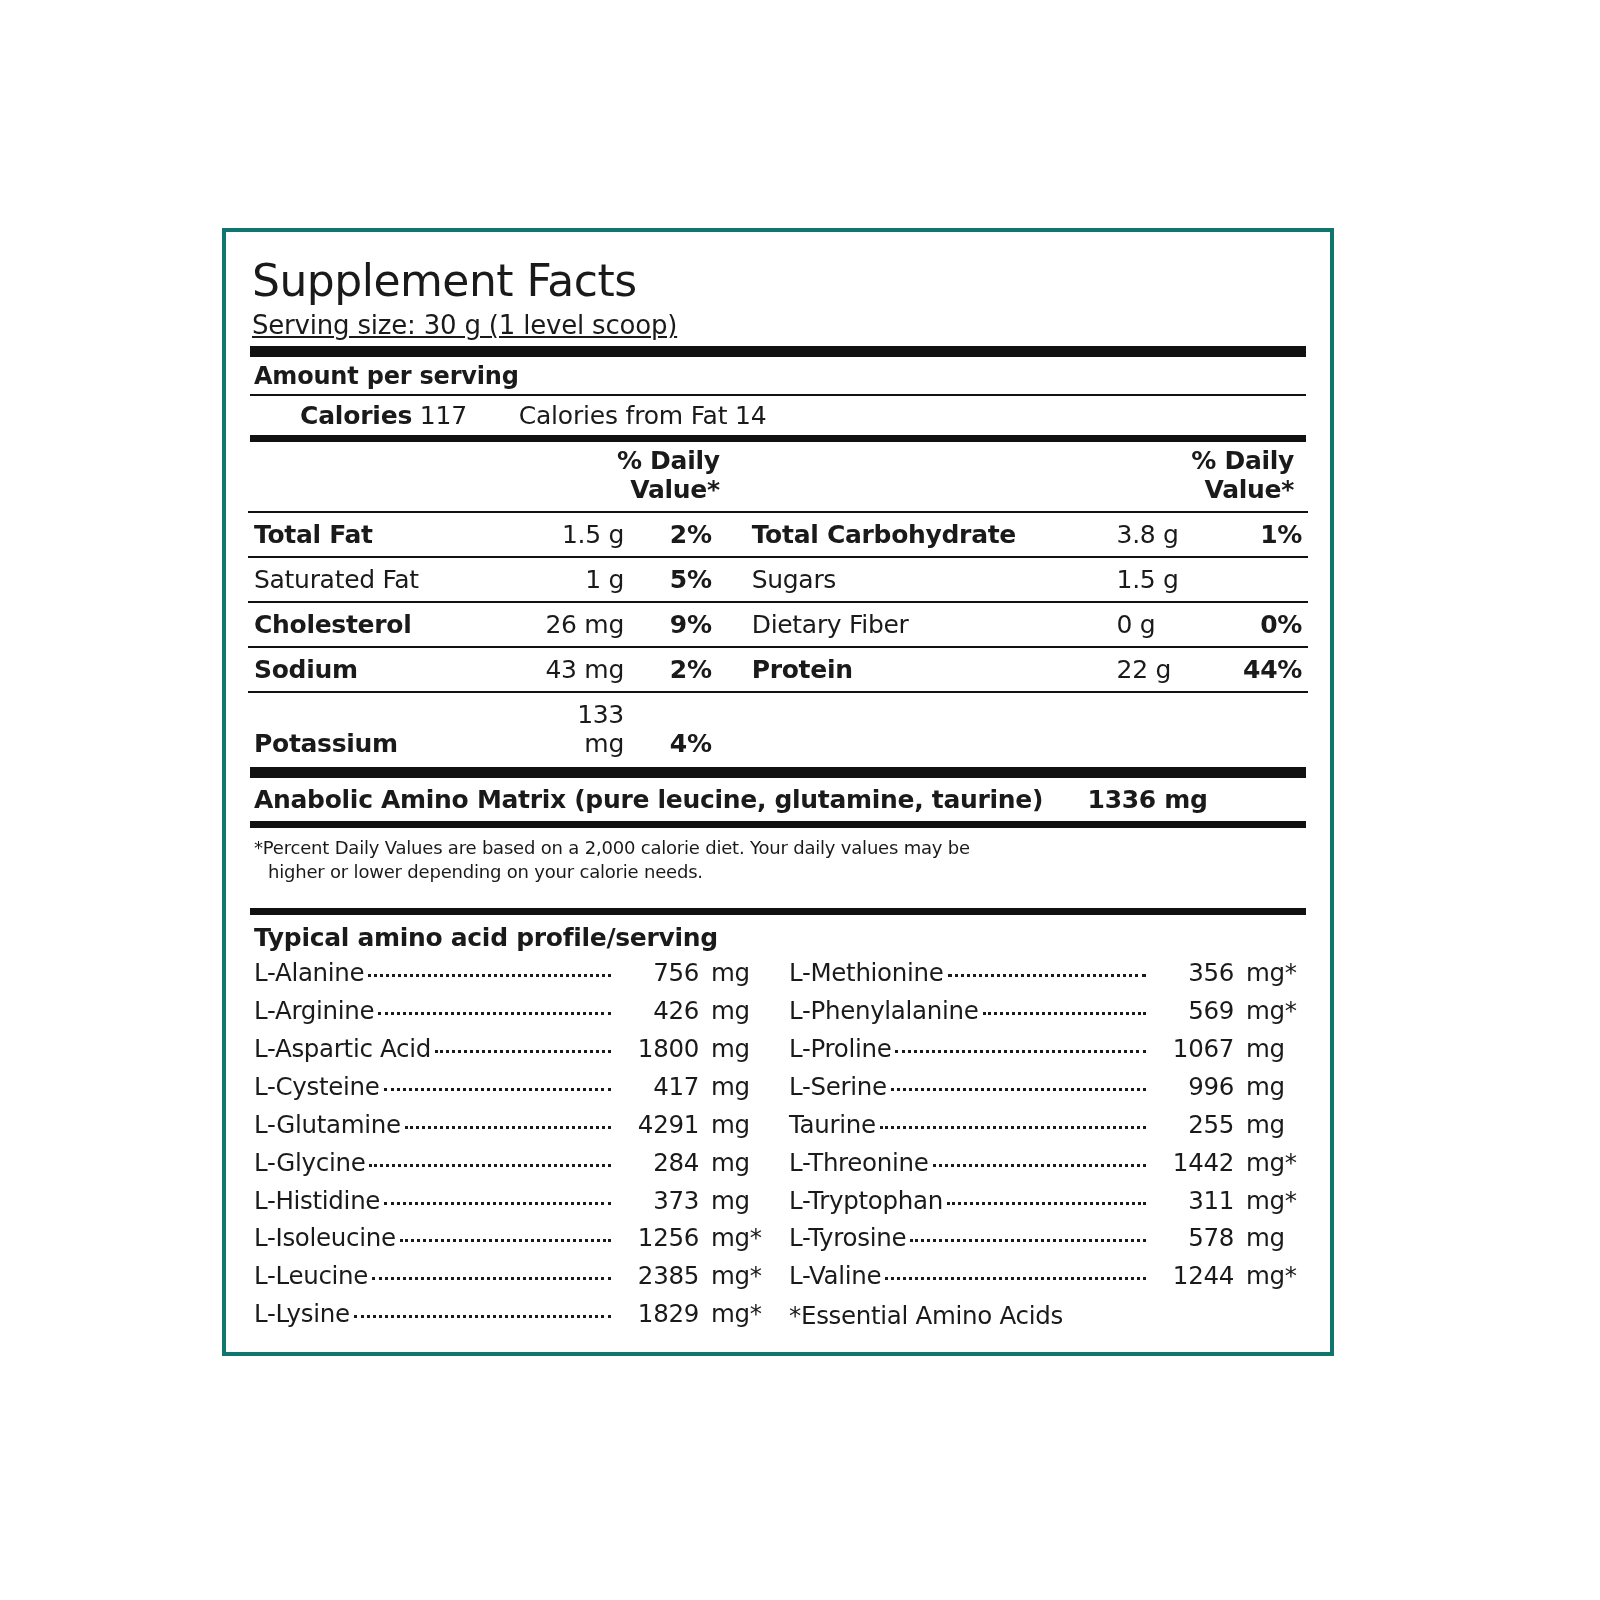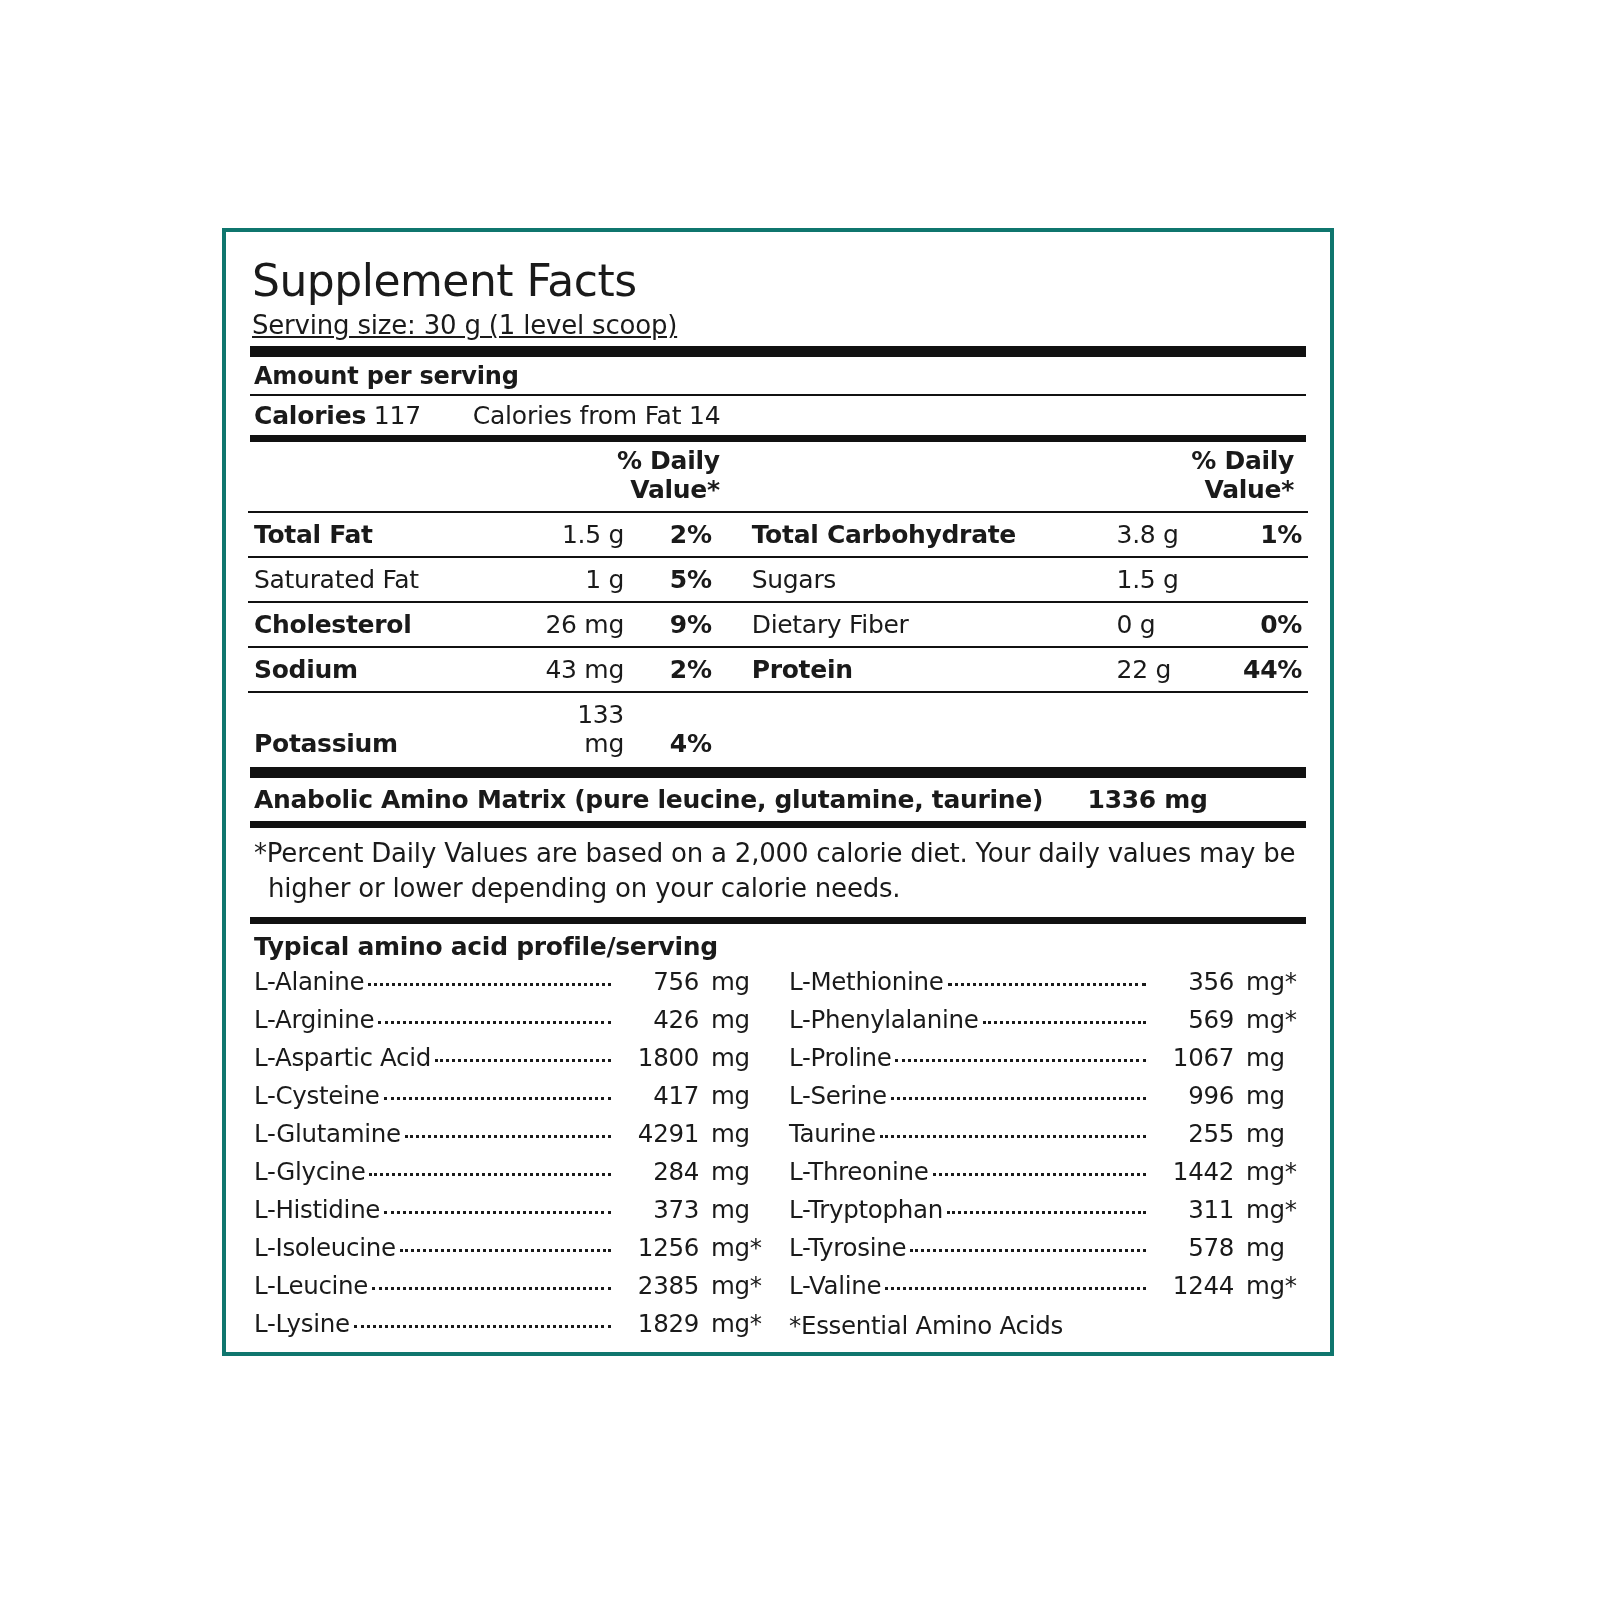--- a/index.html
+++ b/index.html
@@ -59,21 +59,21 @@
     font-size: 24px;
     font-weight: bold;
     padding: 5px 0 4px 6px;
     letter-spacing: -0.2px;
   }
   .cal-row {
     font-size: 25px;
     padding: 5px 0 5px 6px;
     letter-spacing: -0.2px;
   }
-  .cal-row b { font-weight: bold; }
+  .cal-row b { font-weight: bold; margin-left: 46px; }
   .cal-from {
     display: inline-block;
     margin-left: 44px;
   }
 
   table.nutri {
     width: 100%;
     border-collapse: collapse;
     font-size: 25px;
     table-layout: fixed;
@@ -111,23 +111,23 @@
     font-size: 25px;
     font-weight: bold;
     padding: 7px 0 7px 6px;
     letter-spacing: -0.3px;
   }
   .matrix .mg {
     display: inline-block;
     margin-left: 36px;
   }
   .footnote {
-    font-size: 26px;
+    font-size: 18px;
     line-height: 1.32;
-    padding: 8px 6px 12px 6px;
+    padding: 8px 6px 24px 6px;
     letter-spacing: -0.2px;
   }
   .footnote .ind { display: block; padding-left: 14px; }
   .amino-title {
     font-size: 25px;
     font-weight: bold;
     padding: 8px 0 2px 6px;
     letter-spacing: -0.3px;
   }
   .amino-cols {

